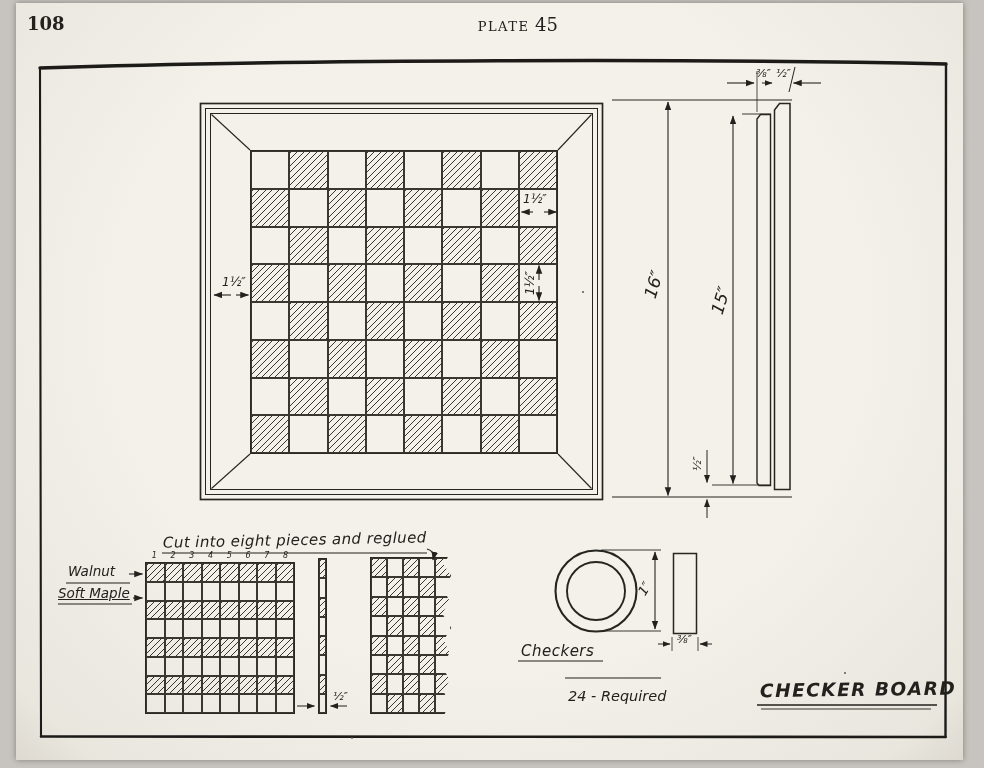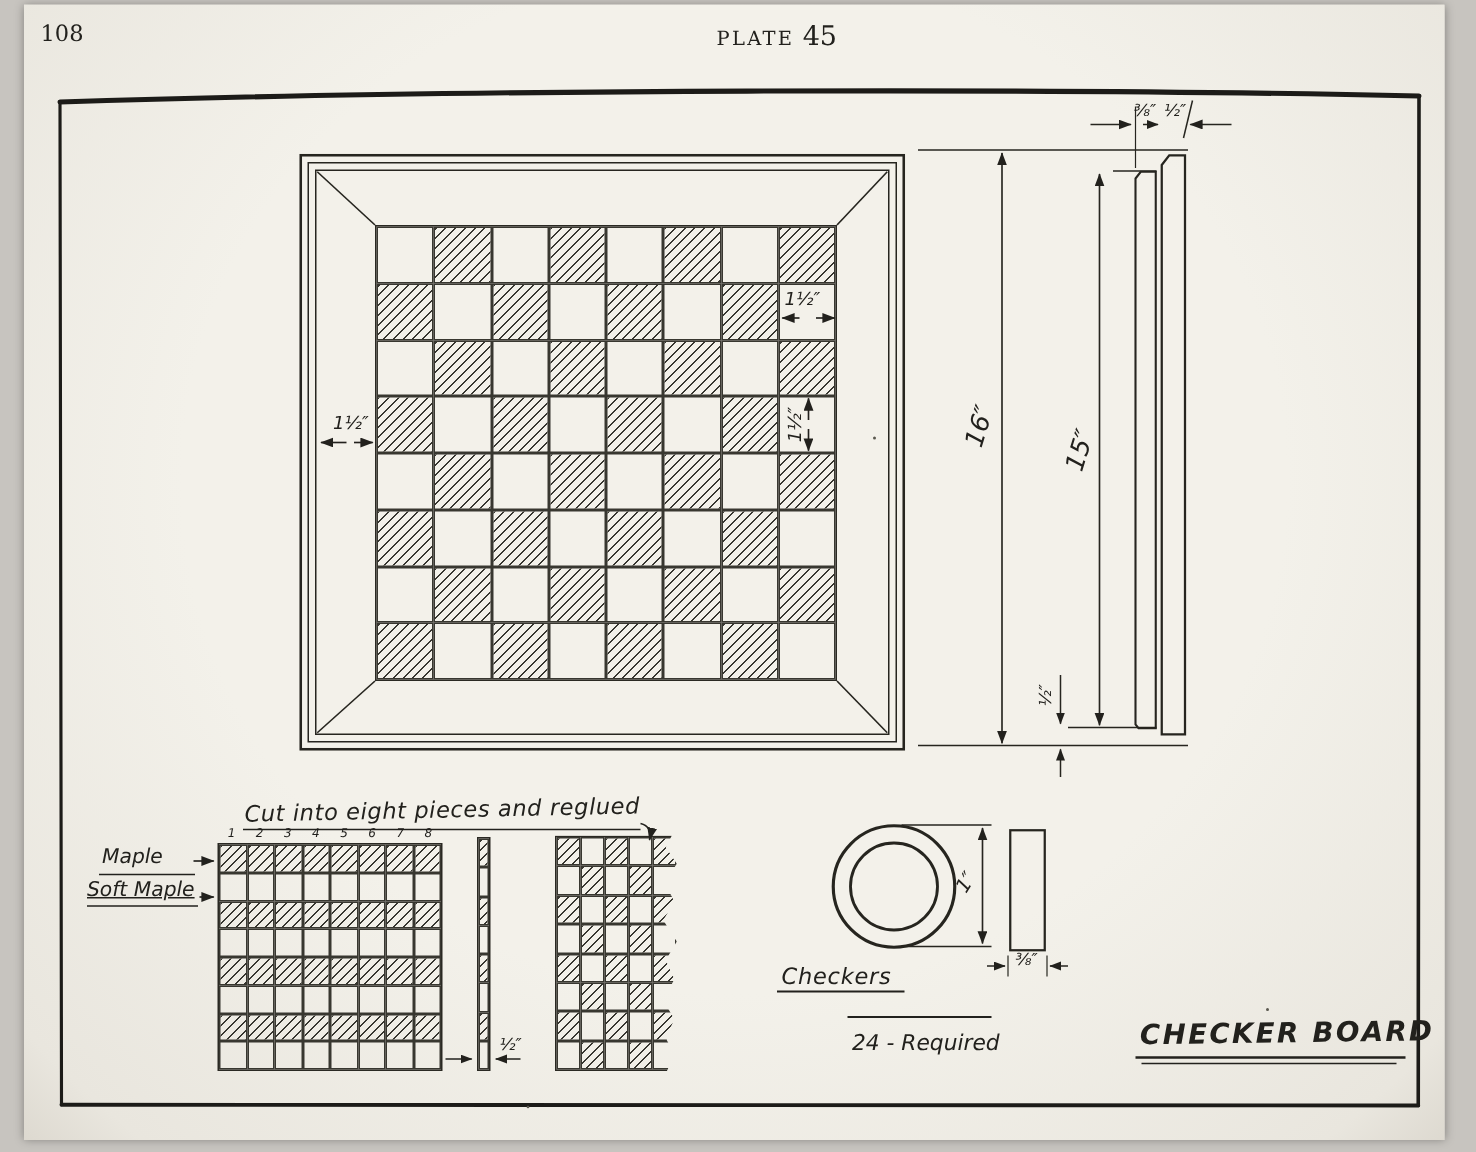--- a/index.html
+++ b/index.html
@@ -19,21 +19,21 @@
   .hatch{background:repeating-linear-gradient(135deg, rgba(40,39,33,.92) 0 1px, rgba(0,0,0,0) 1px 4.6px);}
   svg{position:absolute;left:0;top:0;pointer-events:none;}
   #piece-numbers{position:absolute;display:flex;justify-content:space-between;font-size:8px;font-style:italic;}
   #piece-numbers span{width:12.5%;text-align:center;}
 </style>
 </head>
 <body>
 
 <div id="paper"></div>
 
-<div class="lbl serif" style="left:27px;top:15px;font-size:15px;">108</div>
+<div class="lbl serif" style="left:27px;top:15px;font-size:18px;font-weight:bold;">108</div>
 <div class="lbl serif" style="left:438px;top:16px;width:120px;text-align:right;font-size:13px;letter-spacing:1.5px;">
   <span>PLATE</span>
   <span style="font-size:18px;letter-spacing:0;">45</span>
 </div>
 
 <div id="board-grid" class="grid" style="left:250px;top:150px;width:308px;height:304px;grid-template-columns:repeat(8,1fr);">
     <div class="c"></div>
     <div class="c hatch"></div>
     <div class="c"></div>
     <div class="c hatch"></div>
@@ -324,21 +324,21 @@
 <div id="piece-numbers" style="left:145px;top:551px;width:150px;">
   <span>1</span>
   <span>2</span>
   <span>3</span>
   <span>4</span>
   <span>5</span>
   <span>6</span>
   <span>7</span>
   <span>8</span>
 </div>
-<div class="lbl hand" style="left:68px;top:565px;font-size:13.5px;">Maple</div>
+<div class="lbl hand" style="left:68px;top:565px;font-size:13.5px;">Walnut</div>
 <div class="lbl hand" style="left:58px;top:587px;font-size:13.5px;text-decoration:underline;">Soft Maple</div>
 <div class="lbl sdim hand" style="left:333px;top:691px;">½″</div>
 
 <div class="lbl hand rot" style="left:638px;top:582px;font-size:13px;transform:rotate(-58deg);">1″</div>
 <div class="lbl sdim hand" style="left:677px;top:634px;">⅜″</div>
 <div class="lbl hand" style="left:521px;top:644px;font-size:15px;letter-spacing:0.5px;">Checkers</div>
 <div class="lbl hand" style="left:568px;top:689px;font-size:14.5px;">24 - Required</div>
 
 <div class="lbl hand" style="left:760px;top:681px;width:176px;text-align:center;font-size:18.5px;font-weight:bold;letter-spacing:1.5px;transform:rotate(-0.8deg);">CHECKER BOARD</div>
 

